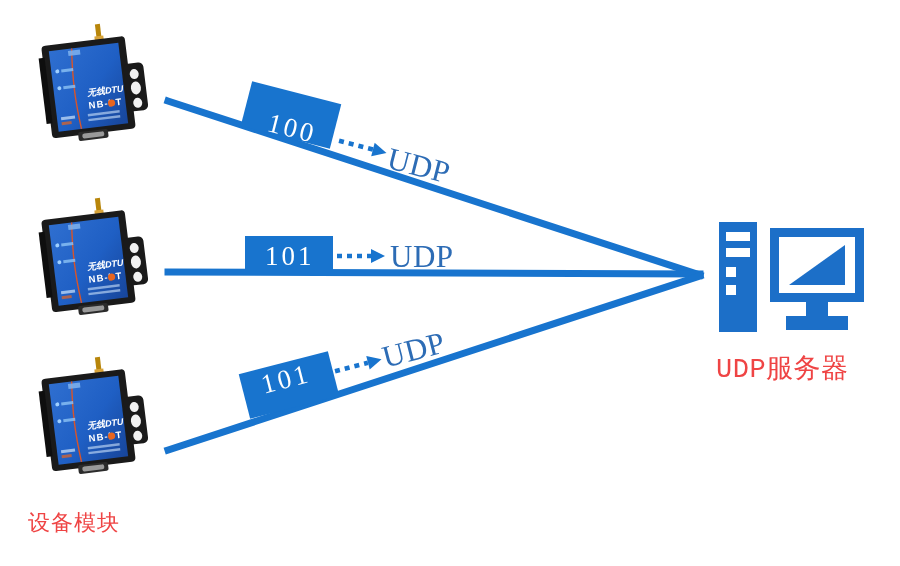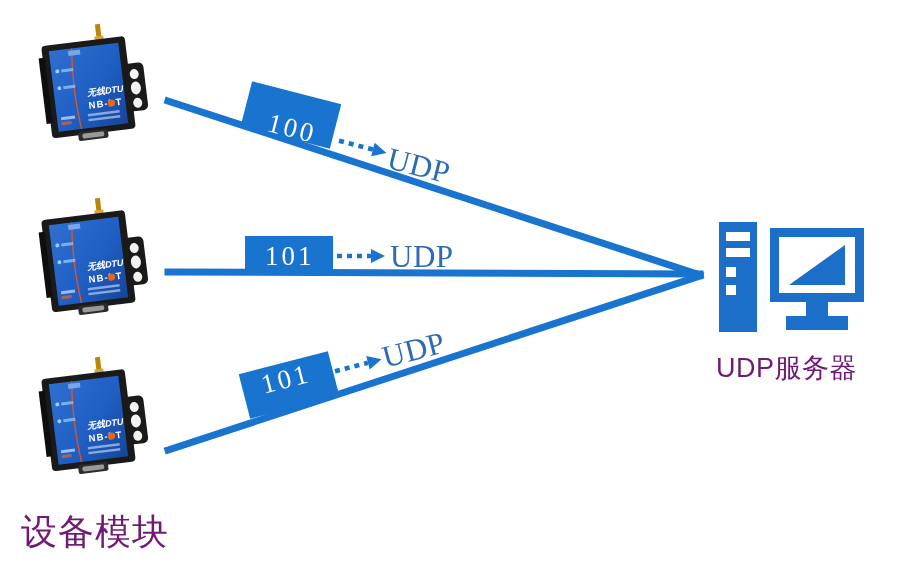--- a/index.html
+++ b/index.html
@@ -33,28 +33,28 @@
   
   #diagram {
     position: absolute;
     left: 0; top: 0;
     width: 900px; height: 566px;
   }
 
   
   .caption {
     position: absolute;
-    color: #701a75;
-    font-family: Liberation Sans, sans-serif;
+    color: #ef4444;
+    font-family: Liberation Mono, monospace;
     white-space: nowrap;
   }
   #device-caption {
-    left: 21px;
+    left: 28px;
     top: 508px;
-    font-size: 36px;
+    font-size: 22px;
     letter-spacing: 1px;
   }
   #server-caption {
     left: 716px;
     top: 350px;
     font-size: 27px;
     letter-spacing: 0.5px;
   }
 
   .udp-text {

